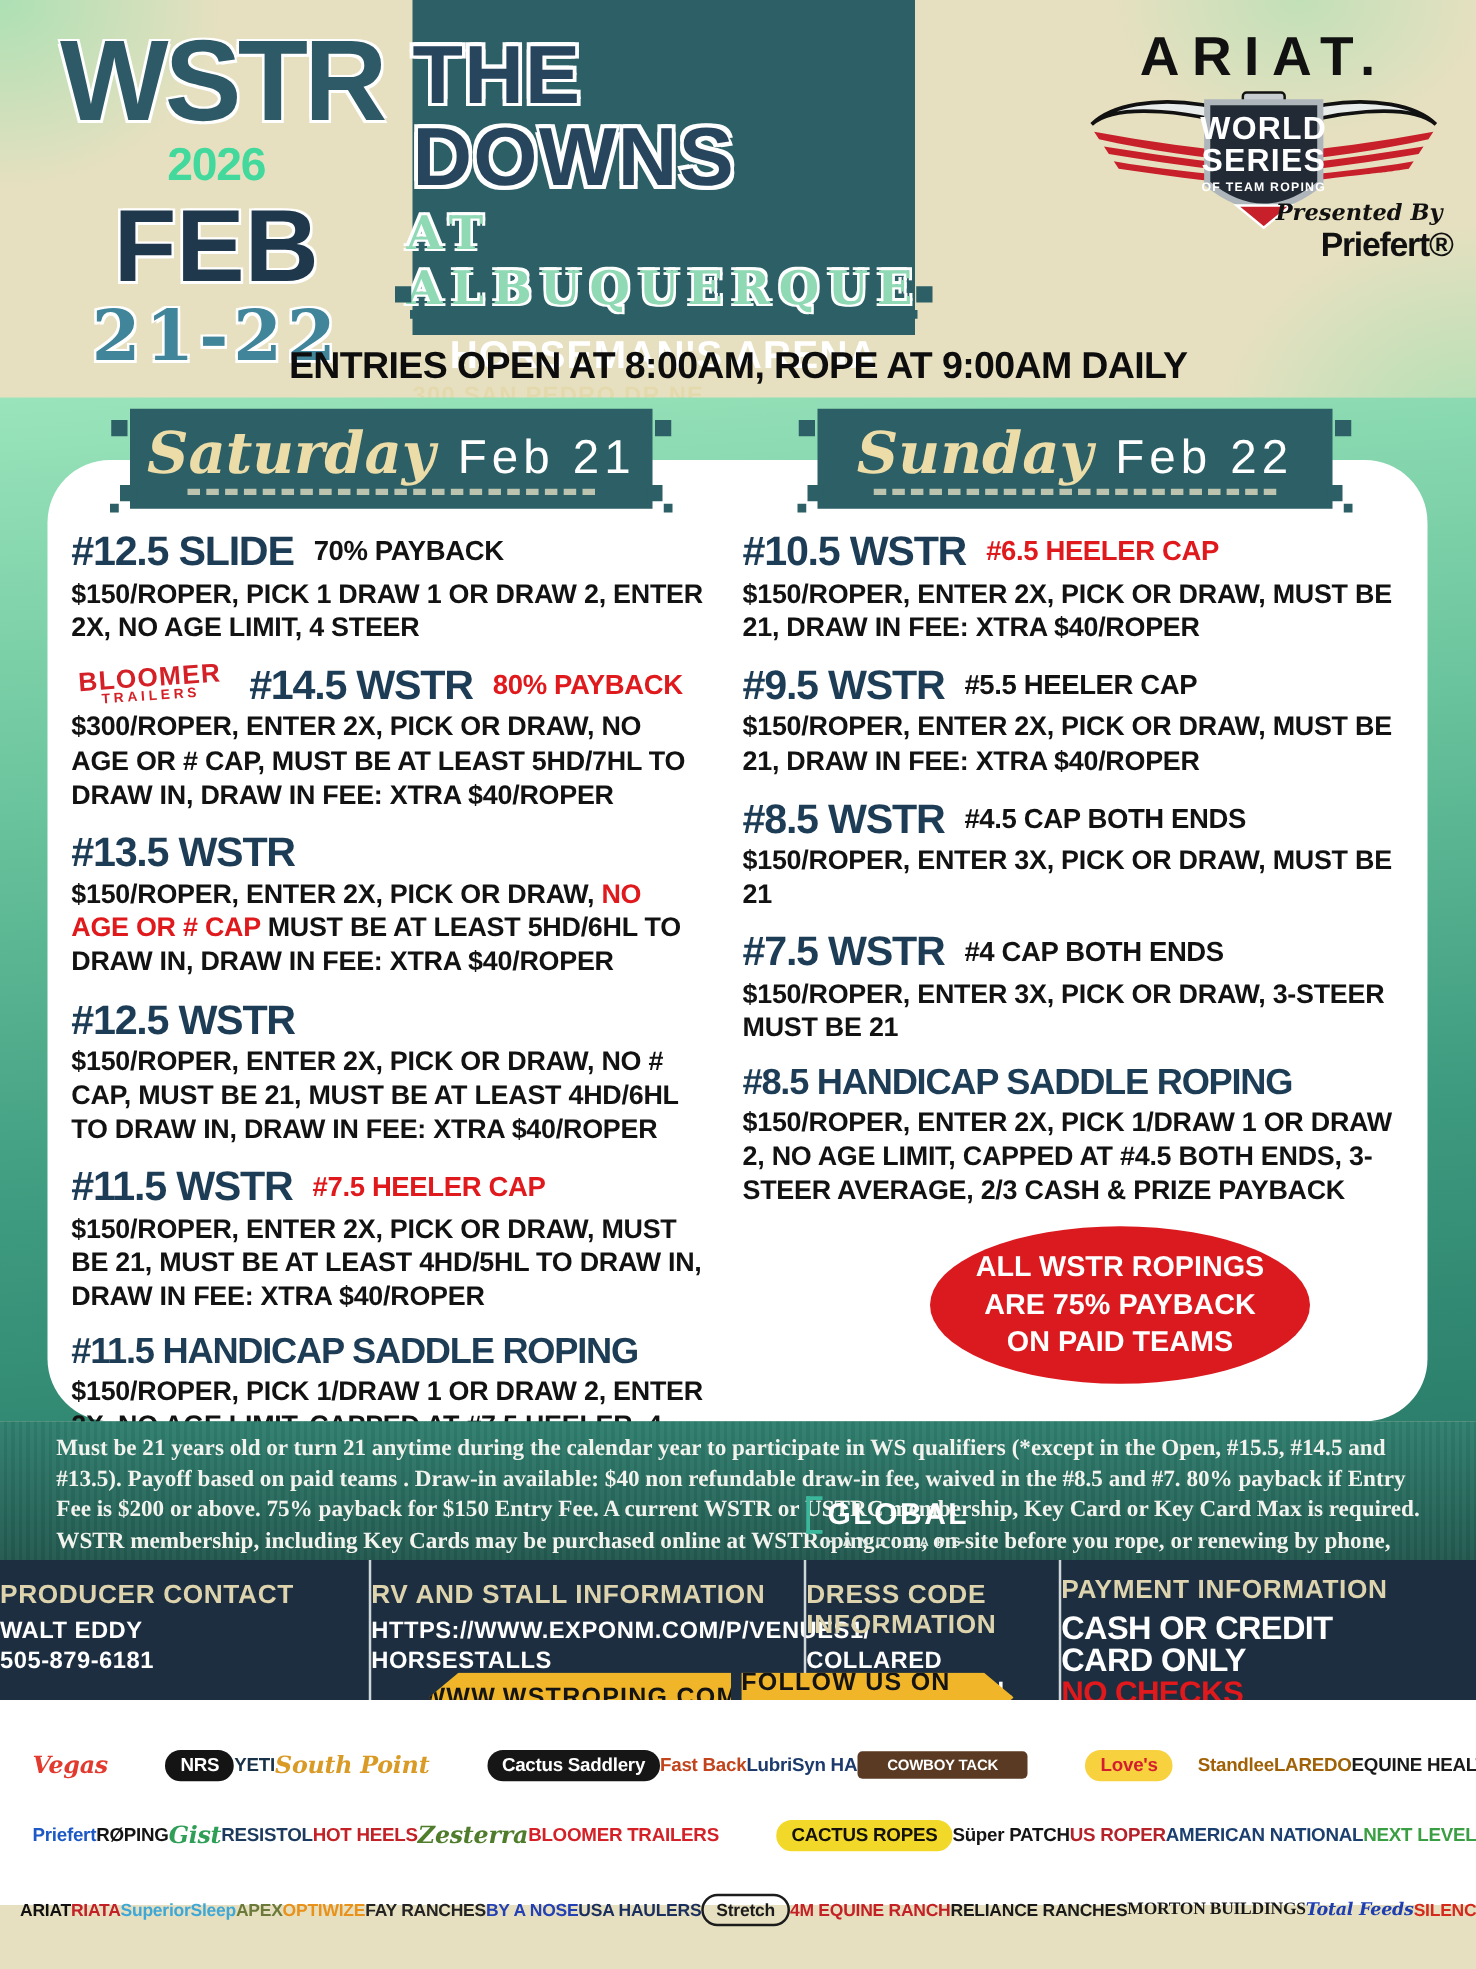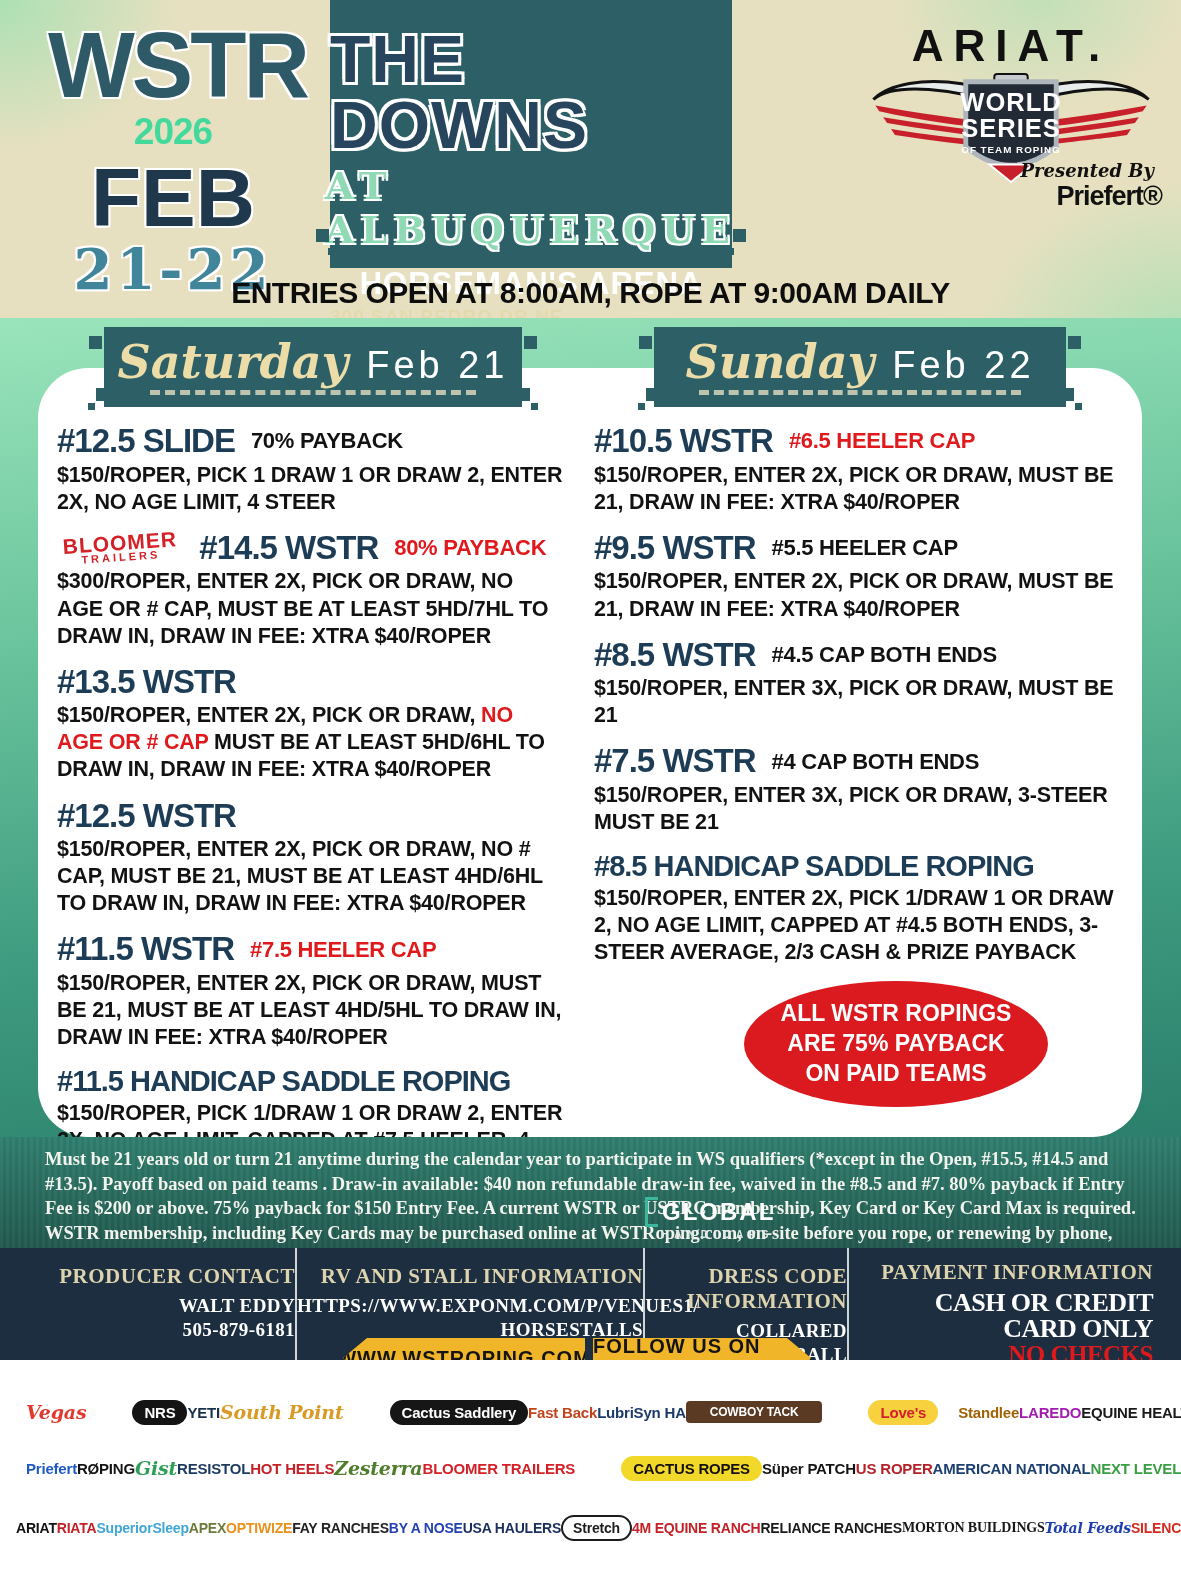--- a/index.html
+++ b/index.html
@@ -98,40 +98,40 @@
     font-family:"Liberation Serif",serif;font-size:18.5px;font-weight:600;color:#f3f3ee;line-height:1.33;}
   .global-logo{position:absolute;left:645px;top:60px;display:flex;flex-direction:column;}
   .global-top{display:flex;align-items:center;gap:4px;}
   .global-bracket{width:10px;height:24px;border:3px solid #3bb89c;border-right:none;}
   .global-name{font-size:24px;font-weight:800;color:#fff;letter-spacing:2px;line-height:1;}
   .global-sub{font-size:10px;font-weight:700;color:#dfe8e4;letter-spacing:6px;margin:2px 0 0 16px;}
 
   
   .band-footer{position:absolute;left:0;top:1248px;width:1181px;height:112px;background:#1c2e40;
     display:flex;align-items:stretch;}
-  .f-sec{box-sizing:border-box;padding-top:16px;text-align:right;font-family:Liberation Serif, serif;}
+  .f-sec{box-sizing:border-box;padding-top:16px;text-align:left;}
   .f-sec+.f-sec{border-left:2px solid #cfd6d9;}
   .f-sec.producer{width:295px;}
   .f-sec.rv{width:348px;}
   .f-sec.dress{width:204px;}
   .f-sec.payment{width:306px;padding-top:12px;}
   .f-head{font-size:21px;font-weight:900;color:#ddd3ad;letter-spacing:.5px;margin-bottom:5px;}
   .f-line{font-size:19px;font-weight:700;color:#fff;letter-spacing:.4px;line-height:1.25;}
   .f-big{font-size:26px;font-weight:900;color:#fff;line-height:1.0;letter-spacing:-.5px;}
   .f-red{font-size:25px;font-weight:900;color:#e0191d;line-height:1.05;letter-spacing:-.5px;}
 
   .ribbon{position:absolute;height:40px;background:#f1b52a;display:flex;align-items:center;
     justify-content:center;font-size:20px;font-weight:900;color:#141414;letter-spacing:1px;}
   .ribbon.web{left:343px;top:1338px;width:242px;
     clip-path:polygon(0 50%,24px 0,100% 0,100% 100%,24px 100%);}
   .ribbon.fb{left:593px;top:1338px;width:218px;
     clip-path:polygon(0 0,calc(100% - 24px) 0,100% 50%,calc(100% - 24px) 100%,0 100%);}
 
   
-  .band-sponsors{position:absolute;left:0;top:1360px;width:1181px;height:215px;background:#fff;}
+  .band-sponsors{position:absolute;left:0;top:1360px;width:1181px;height:164px;background:#fff;}
   .sp-row{display:flex;align-items:center;justify-content:space-around;padding:0 26px;}
   .sp-row.r1{margin-top:24px;height:56px;}
   .sp-row.r2{height:56px;}
   .sp-row.r3{height:64px;padding-left:16px;}
   .sponsor{font-weight:800;white-space:nowrap;font-size:15px;letter-spacing:-.2px;}
   .sp-row.r3 .sponsor{font-size:14px;}
   .sponsor.pill{padding:4px 12px;border-radius:999px;margin-left:46px;}
   .sponsor.box{padding:5px 24px;border-radius:4px;font-size:12px;line-height:1.05;text-align:center;}
   .sponsor.script{font-family:"DejaVu Serif",serif;font-style:italic;font-weight:700;font-size:19px;}
   .sponsor.outline{border:2px solid currentColor;border-radius:999px;padding:3px 10px;}
@@ -340,21 +340,21 @@
       <span class="sponsor script" style="color: rgb(226, 58, 46);">Vegas</span>
       <span class="sponsor pill" style="color: rgb(255, 255, 255); background: rgb(20, 20, 20);">NRS</span>
       <span class="sponsor" style="color: rgb(24, 50, 74);">YETI</span>
       <span class="sponsor script" style="color: rgb(217, 154, 38);">South Point</span>
       <span class="sponsor pill" style="color: rgb(255, 255, 255); background: rgb(22, 22, 22);">Cactus Saddlery</span>
       <span class="sponsor" style="color: rgb(193, 68, 28);">Fast Back</span>
       <span class="sponsor" style="color: rgb(28, 58, 107);">LubriSyn HA</span>
       <span class="sponsor box" style="color: rgb(255, 255, 255); background: rgb(90, 58, 34);">COWBOY TACK</span>
       <span class="sponsor pill" style="color: rgb(212, 30, 47); background: rgb(247, 209, 62);">Love's</span>
       <span class="sponsor" style="color: #a16207; padding-left: 20px;">Standlee</span>
-      <span class="sponsor" style="color: #a21caf;">LAREDO</span>
+      <span class="sponsor" style="color: #a16207;">LAREDO</span>
       <span class="sponsor" style="color: rgb(26, 26, 26);">EQUINE HEALTH</span>
       <span class="sponsor script" style="color: rgb(43, 160, 72);">Butler Beds</span>
       <span class="sponsor outline" style="color: rgb(20, 20, 20);">CACTUS GEAR</span>
     </div>
   <div class="sp-row r2">
       <span class="sponsor" style="color: rgb(29, 89, 196);">Priefert</span>
       <span class="sponsor" style="color: rgb(20, 20, 20);">RØPING</span>
       <span class="sponsor script" style="color: rgb(47, 158, 86);">Gist</span>
       <span class="sponsor" style="color: rgb(28, 58, 94);">RESISTOL</span>
       <span class="sponsor" style="color: rgb(196, 33, 39);">HOT HEELS</span>

